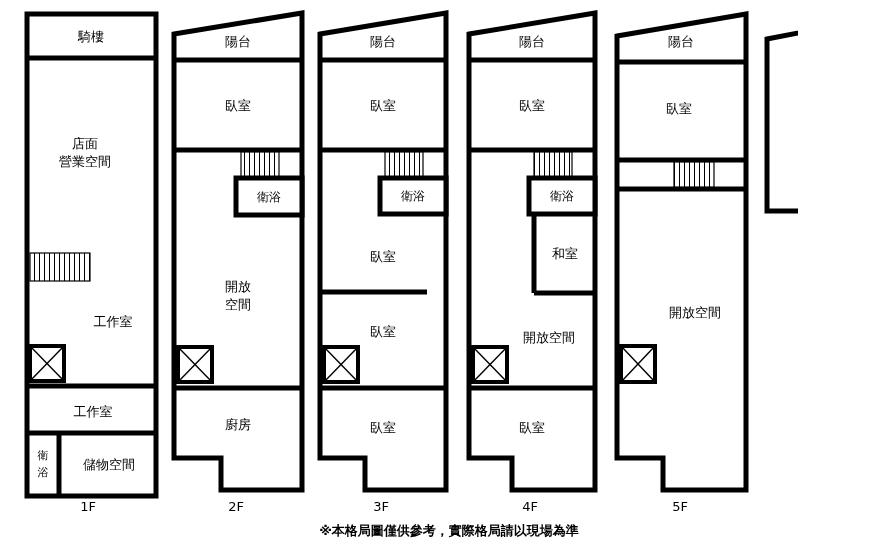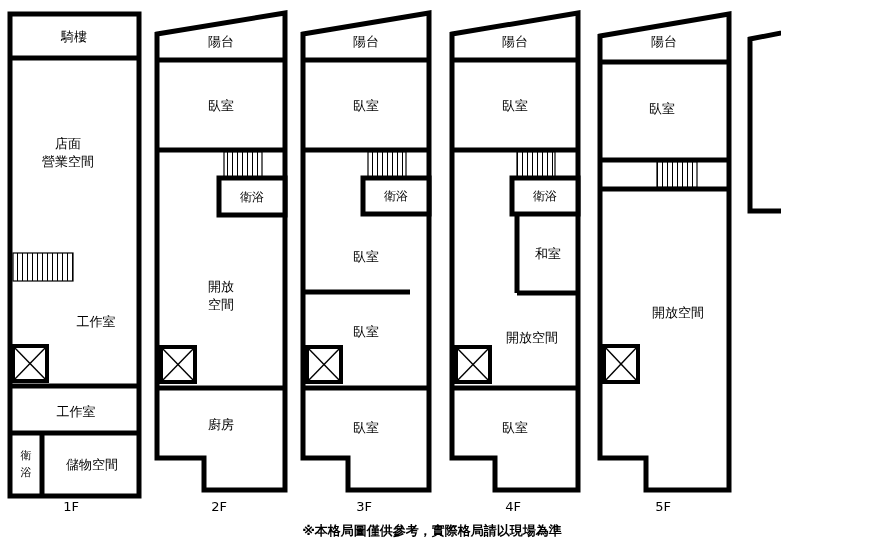--- a/index.html
+++ b/index.html
@@ -6,20 +6,21 @@
     margin: 0;
     padding: 0;
     background: #ffffff;
   }
   .stage {
     position: relative;
     width: 781px;
     height: 544px;
     background: #ffffff;
     overflow: hidden;
+    margin-left: 17px;
   }
   svg { display: block; }
   text {
     font-family: "DejaVu Sans", "Liberation Sans", sans-serif;
     fill: #000000;
   }
   .outline {
     fill: #ffffff;
     stroke: #000000;
     stroke-width: 5;

